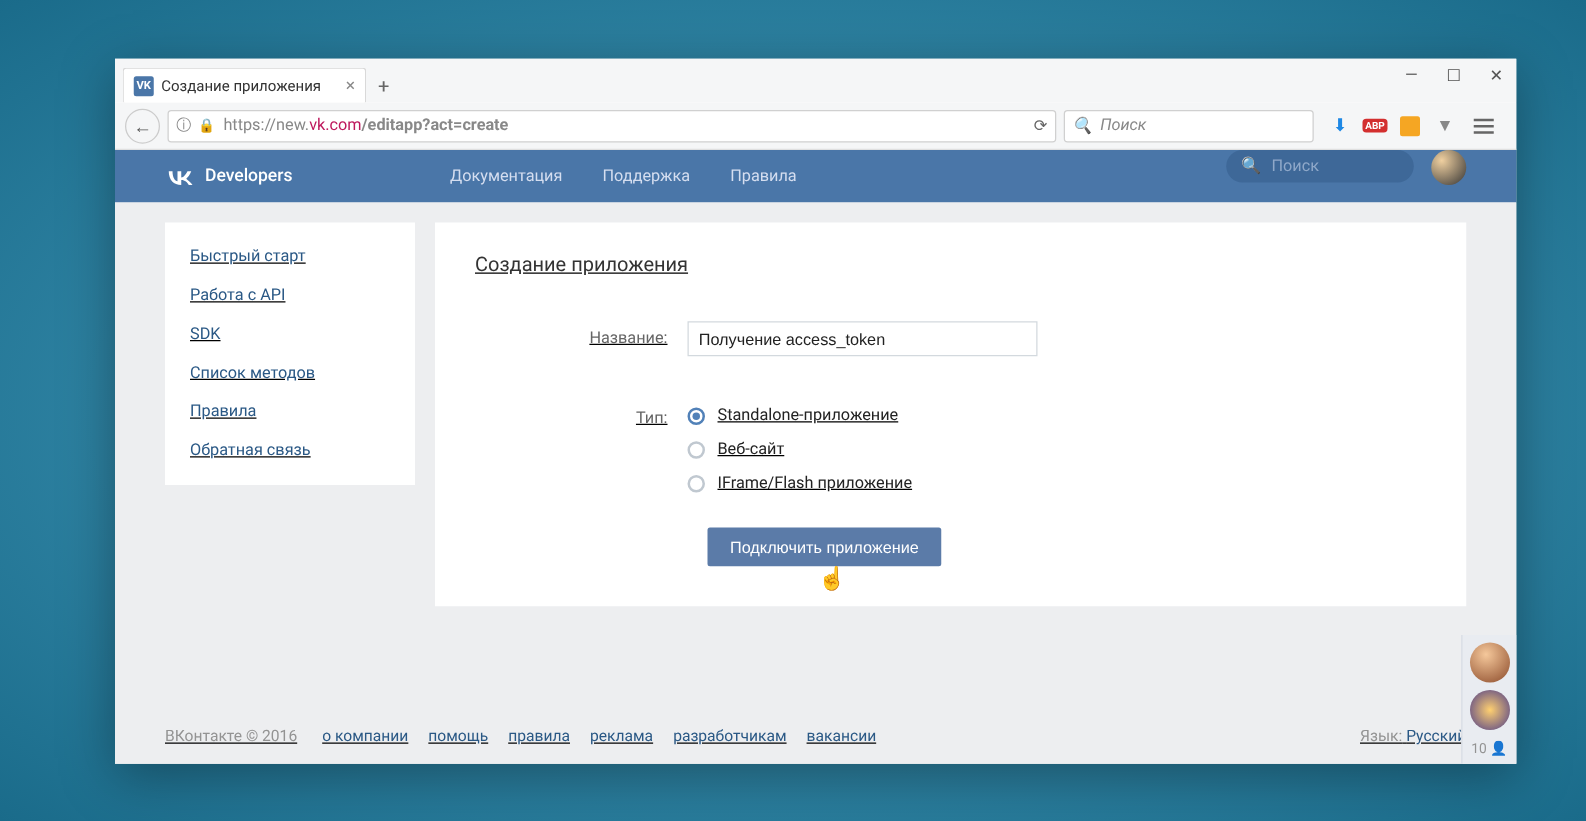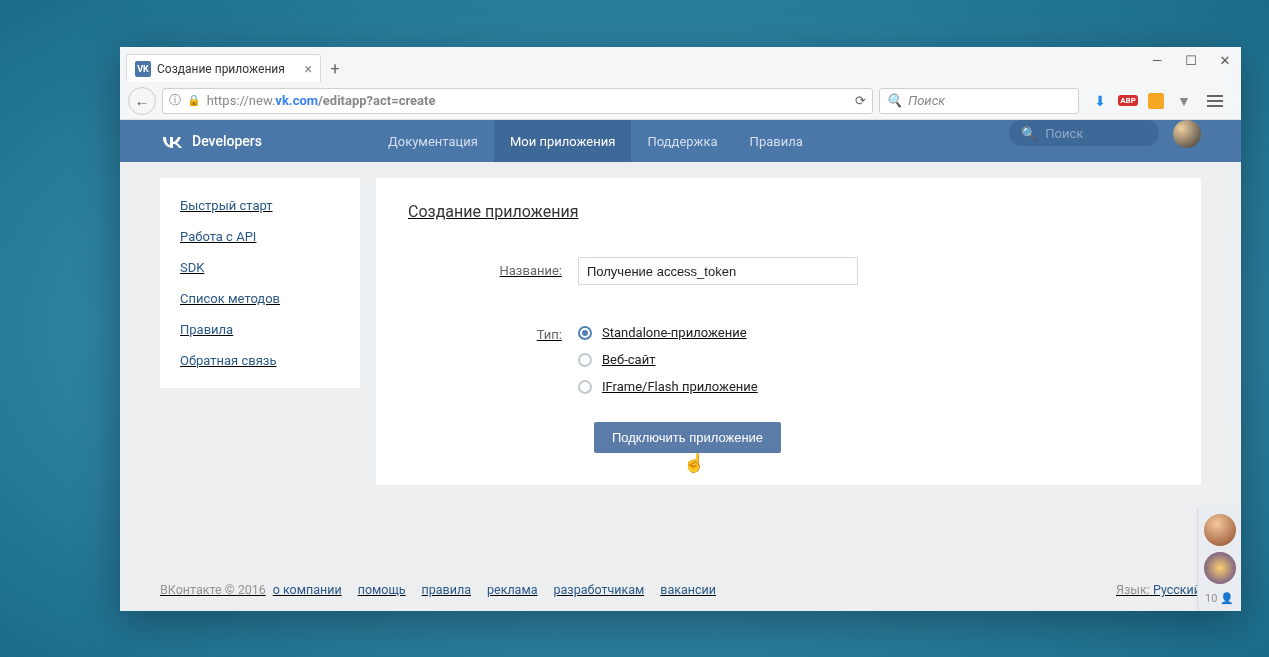--- a/index.html
+++ b/index.html
@@ -6,21 +6,21 @@
   body {
     font-family: -apple-system, BlinkMacSystemFont, "Segoe UI", Roboto, Arial, sans-serif;
     background: radial-gradient(ellipse at center, #4aa3c4 0%, #1a6b8a 100%);
     width: 1269px;
     height: 657px;
     overflow: hidden;
     position: relative;
   }
   .window {
     position: absolute;
-    left: 120px;
+    left: 92px;
     top: 47px;
     width: 1121px;
     height: 564px;
     background: #fff;
     box-shadow: 0 10px 40px rgba(0,0,0,0.35);
     display: flex;
     flex-direction: column;
   }
   
   .tab-strip {
@@ -71,21 +71,21 @@
     font-size:15px; color:#555;
   }
   .url-box {
     flex:1; height:26px; border:1px solid #d0d0d0; border-radius:3px;
     background:#fff; display:flex; align-items:center; padding:0 6px; font-size:13px;
     gap:6px; color:#333;
   }
   .url-box .info { color:#888; font-size:12px;}
   .url-box .lock { color:#4caf50; font-size:11px;}
   .url-box .proto { color:#888;}
-  .url-box .domain { color:#3b82f6;font-weight:bold;}
+  .url-box .domain { color:#be185d;}
   .url-box .path { color:#888;font-weight:bold;}
   .url-box .reload { margin-left:auto; color:#666; cursor:pointer;}
   .search-box {
     width:200px; height:26px; border:1px solid #d0d0d0; border-radius:3px;
     background:#fff; display:flex; align-items:center; padding:0 6px; font-size:13px;
     gap:6px; color:#888; font-style:italic;
   }
   .addr-icons { display:flex; gap:10px; align-items:center; padding:0 6px;}
   .addr-icons .ico { width:18px; height:18px; display:flex; align-items:center; justify-content:center; font-size:14px; cursor:pointer;}
   .dl-icon { color:#1e88e5;}
@@ -139,21 +139,21 @@
   .radio.checked::after { content:''; width:6px; height:6px; background:#5181b8; border-radius:50%;}
   .submit-btn {
     background:#5b7ba8; color:#fff; border:none; padding:8px 18px;
     font-size:13px; cursor:pointer; border-radius:2px;
   }
   .submit-row { padding-left:186px; margin-top:28px; position:relative;}
   .cursor-icon { position:absolute; left:275px; top:30px; font-size:18px;}
   
   .vk-footer {
     display:flex; align-items:center; padding:14px 40px; font-size:12.5px;
-    gap:7px;
+    gap:20px;
   }
   .vk-footer .copy { color:#939393;}
   .vk-footer .flinks { display:flex; gap:16px;}
   .vk-footer .flinks a { color:#2a5885; text-decoration:none; cursor:pointer;}
   .vk-footer .lang { margin-left:auto; color:#939393;}
   .vk-footer .lang a { color:#2a5885;}
   
   .friends-panel {
     position:absolute; right:0; bottom:0; width:44px; background:#e9ecf1;
     border-left:1px solid #d8dce4; display:flex; flex-direction:column; align-items:center;
@@ -216,21 +216,20 @@
 
   <div class="vk-header">
     <div class="vk-logo">
       <svg width="24" height="14" viewBox="0 0 24 14">
           <path d="M13 14c-6 0-10-4-10-11h3c0 5 2 8 4 8V3h3v5c2 0 4-3 5-5h3c-1 3-3 5-4 6 1 1 4 3 5 5h-3c-1-2-3-4-6-4v4h0z"></path>
         </svg>
       <span class="vk-logo-text">Developers</span>
     </div>
     <div class="vk-nav">
       <div class="vk-nav-item">Документация</div>
-      <div class="vk-nav-item active">Мои приложения</div>
       <div class="vk-nav-item">Поддержка</div>
       <div class="vk-nav-item">Правила</div>
     </div>
     <div class="vk-search">
       <span>🔍</span>
       <span>Поиск</span>
     </div>
     <div class="vk-avatar"></div>
   </div>
 

